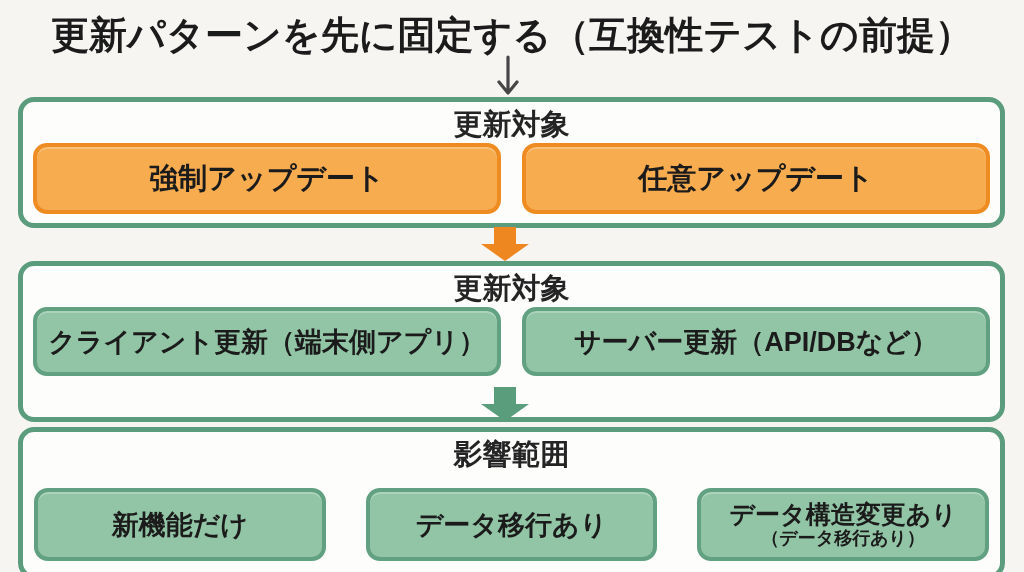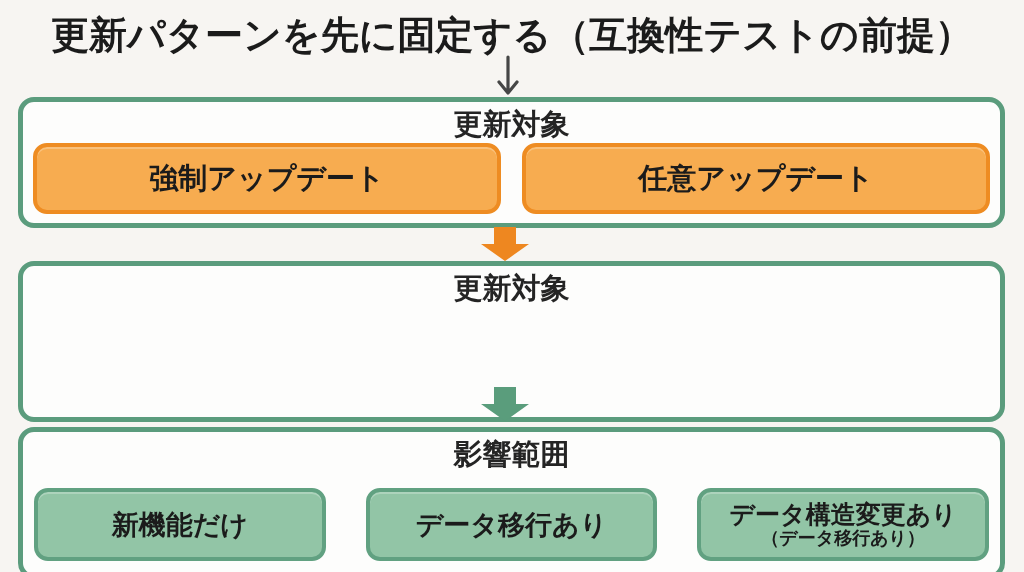--- a/index.html
+++ b/index.html
@@ -103,20 +103,28 @@
       </div>
     </div>
   </section>
 
   <svg class="block-arrow orange" width="48" height="34" viewBox="0 0 48 34" aria-hidden="true">
     <polygon points="13,0 35,0 35,17 48,17 24,34 0,17 13,17" fill="currentColor"></polygon>
   </svg>
 
   <section class="panel panel-2">
     <div class="panel-header">更新対象</div>
+    <div class="panel-row">
+      <div class="box box-green">
+        <span>クライアント更新（端末側アプリ）</span>
+      </div>
+      <div class="box box-green">
+        <span>サーバー更新（API/DBなど）</span>
+      </div>
+    </div>
   </section>
 
   <svg class="block-arrow green" width="48" height="34" viewBox="0 0 48 34" aria-hidden="true">
     <polygon points="13,0 35,0 35,17 48,17 24,34 0,17 13,17" fill="currentColor"></polygon>
   </svg>
 
   <section class="panel panel-3">
     <div class="panel-header">影響範囲</div>
     <div class="panel-row">
       <div class="box box-green">

